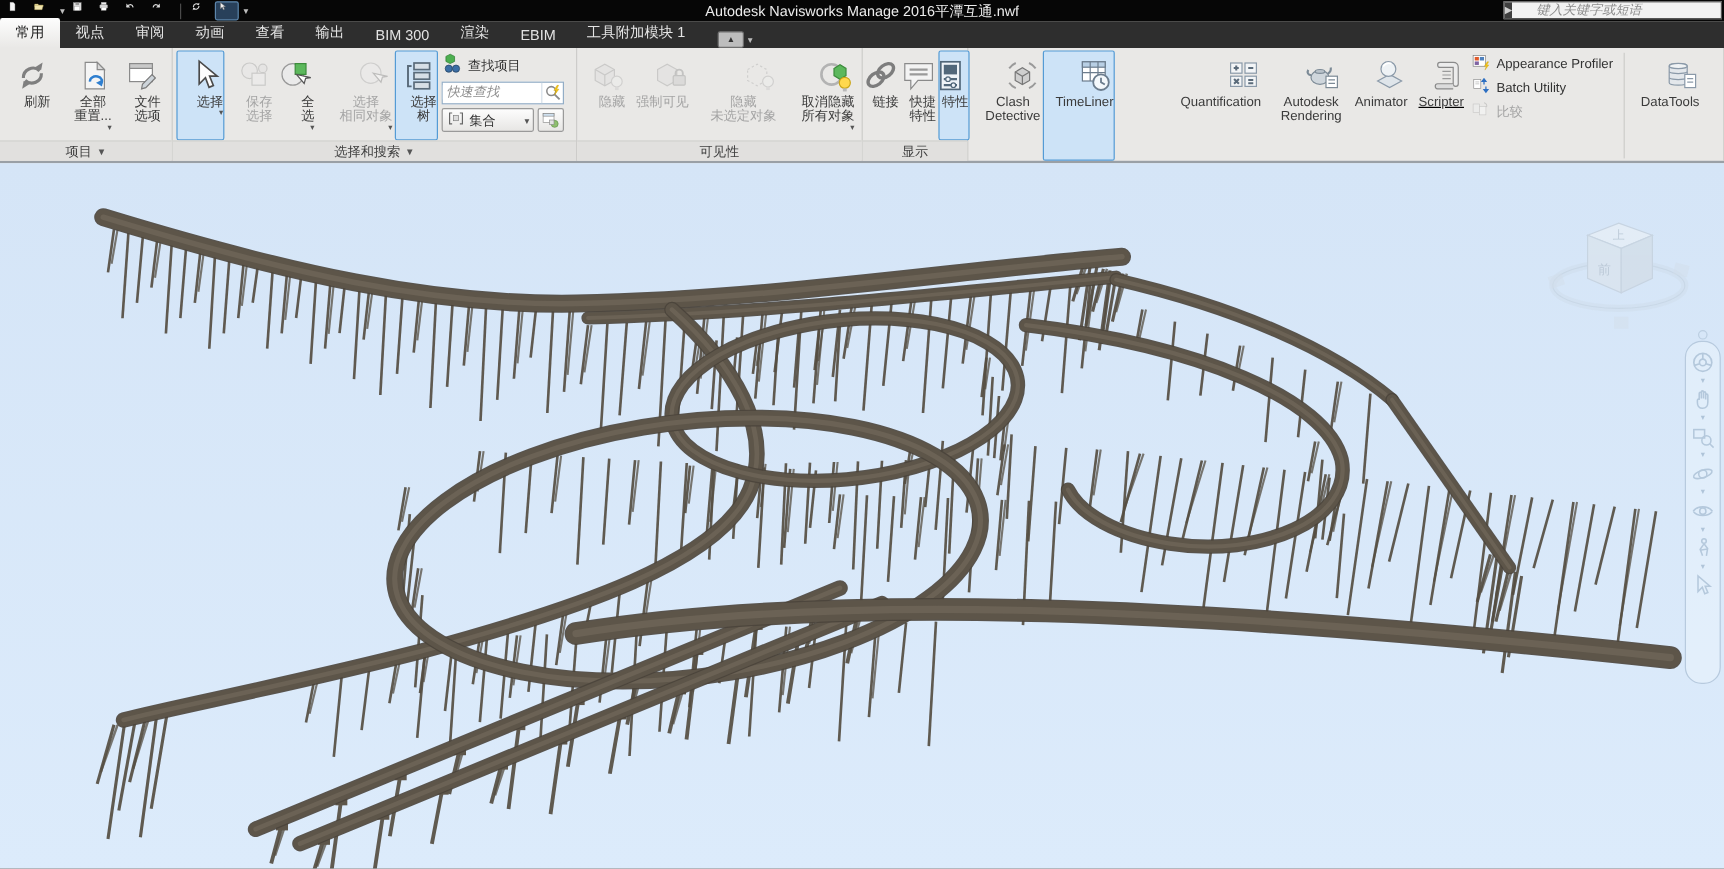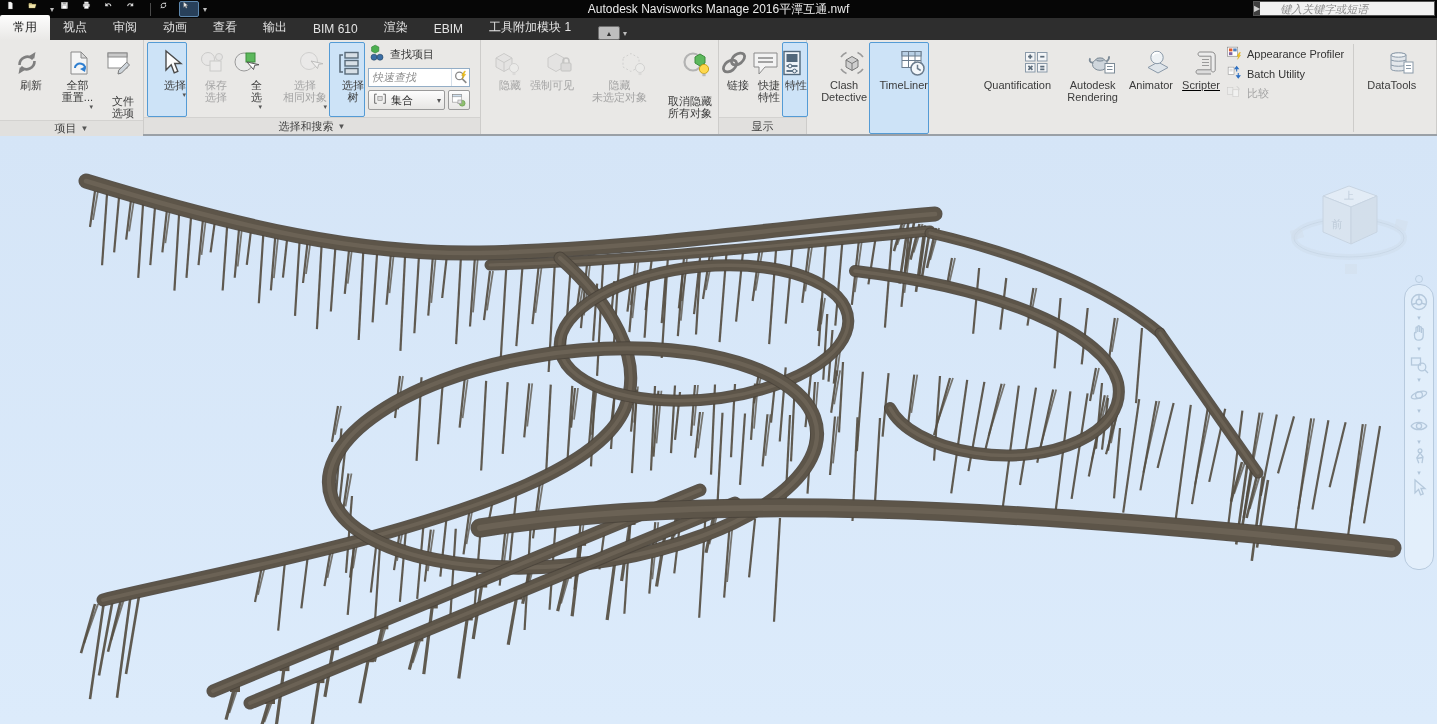--- a/index.html
+++ b/index.html
@@ -153,21 +153,21 @@
     </div>
   </div>
 
   <div class="tabs" id="tabs">
       <div class="tab active">常用</div>
       <div class="tab">视点</div>
       <div class="tab">审阅</div>
       <div class="tab">动画</div>
       <div class="tab">查看</div>
       <div class="tab">输出</div>
-      <div class="tab">BIM 610</div>
+      <div class="tab">BIM 300</div>
       <div class="tab">渲染</div>
       <div class="tab">EBIM</div>
       <div class="tab">工具附加模块 1</div>
       <div class="rib-collapse">
         <div class="box">▲</div>
         <div class="car">▾</div>
       </div>
     </div>
 
   <div class="ribbon" id="ribbon">
@@ -192,21 +192,21 @@
                 <path d="M8 4h10l6 6v16H8z" fill="#f5f5f5" stroke="#8a8a8a"></path>
                 <path d="M18 4l6 6h-6z" fill="#d9d9d9" stroke="#8a8a8a"></path>
                 <path d="M12 20a5 4 0 1 1 9 2" fill="none" stroke="#2f7fd0" stroke-width="2"></path>
                 <path d="M23 18l-1 6-5-3z" fill="#2f7fd0"></path>
               </svg>
             </div>
             <div class="rlabel">全部
 重置...</div>
             <div class="caret">▾</div>
           </div>
-          <div class="rbtn" style="width: 40px; gap: 16px;">
+          <div class="rbtn" style="width: 40px;">
             <div class="ricon">
               <svg width="30" height="30" viewBox="0 0 30 30">
                 <rect x="4" y="5" width="19" height="15" fill="#fff" stroke="#8a8a8a"></rect>
                 <rect x="4" y="5" width="19" height="4" fill="#c9c9c9" stroke="#8a8a8a"></rect>
                 <path d="M14 26l3.5-1 8-8-2.8-2.8-8 8z" fill="#cdd4da" stroke="#7a7a7a"></path>
               </svg>
             </div>
             <div class="rlabel">文件
 选项</div>
           </div>
@@ -349,21 +349,21 @@
             <div class="ricon">
               <svg width="30" height="30" viewBox="0 0 30 30">
                 <path d="M6 10l8-4.5L22 10v9l-8 4.5L6 19z" fill="none" stroke="#a8a8a8" stroke-dasharray="2,2"></path>
                 <circle cx="23" cy="20" r="4.5" fill="#f0f0f0" stroke="#aaa"></circle>
                 <rect x="21.5" y="24.5" width="3" height="2.6" fill="#c5c5c5"></rect>
               </svg>
             </div>
             <div class="rlabel">隐藏
 未选定对象</div>
           </div>
-          <div class="rbtn" style="width: 64px; gap: 16px;">
+          <div class="rbtn" style="width: 64px;">
             <div class="ricon">
               <svg width="30" height="30" viewBox="0 0 30 30">
                 <circle cx="11" cy="14" r="8.5" fill="none" stroke="#b3b3b3" stroke-width="2.2"></circle>
                 <path d="M13 9l5-3 5 3v6l-5 3-5-3z" fill="#5cb85c" stroke="#3c8c3c"></path>
                 <circle cx="22" cy="21" r="4.6" fill="#ffd84d" stroke="#c9a416"></circle>
                 <rect x="20.4" y="25.6" width="3.2" height="2.6" fill="#b9b9b9"></rect>
               </svg>
             </div>
             <div class="rlabel">取消隐藏
 所有对象</div>

